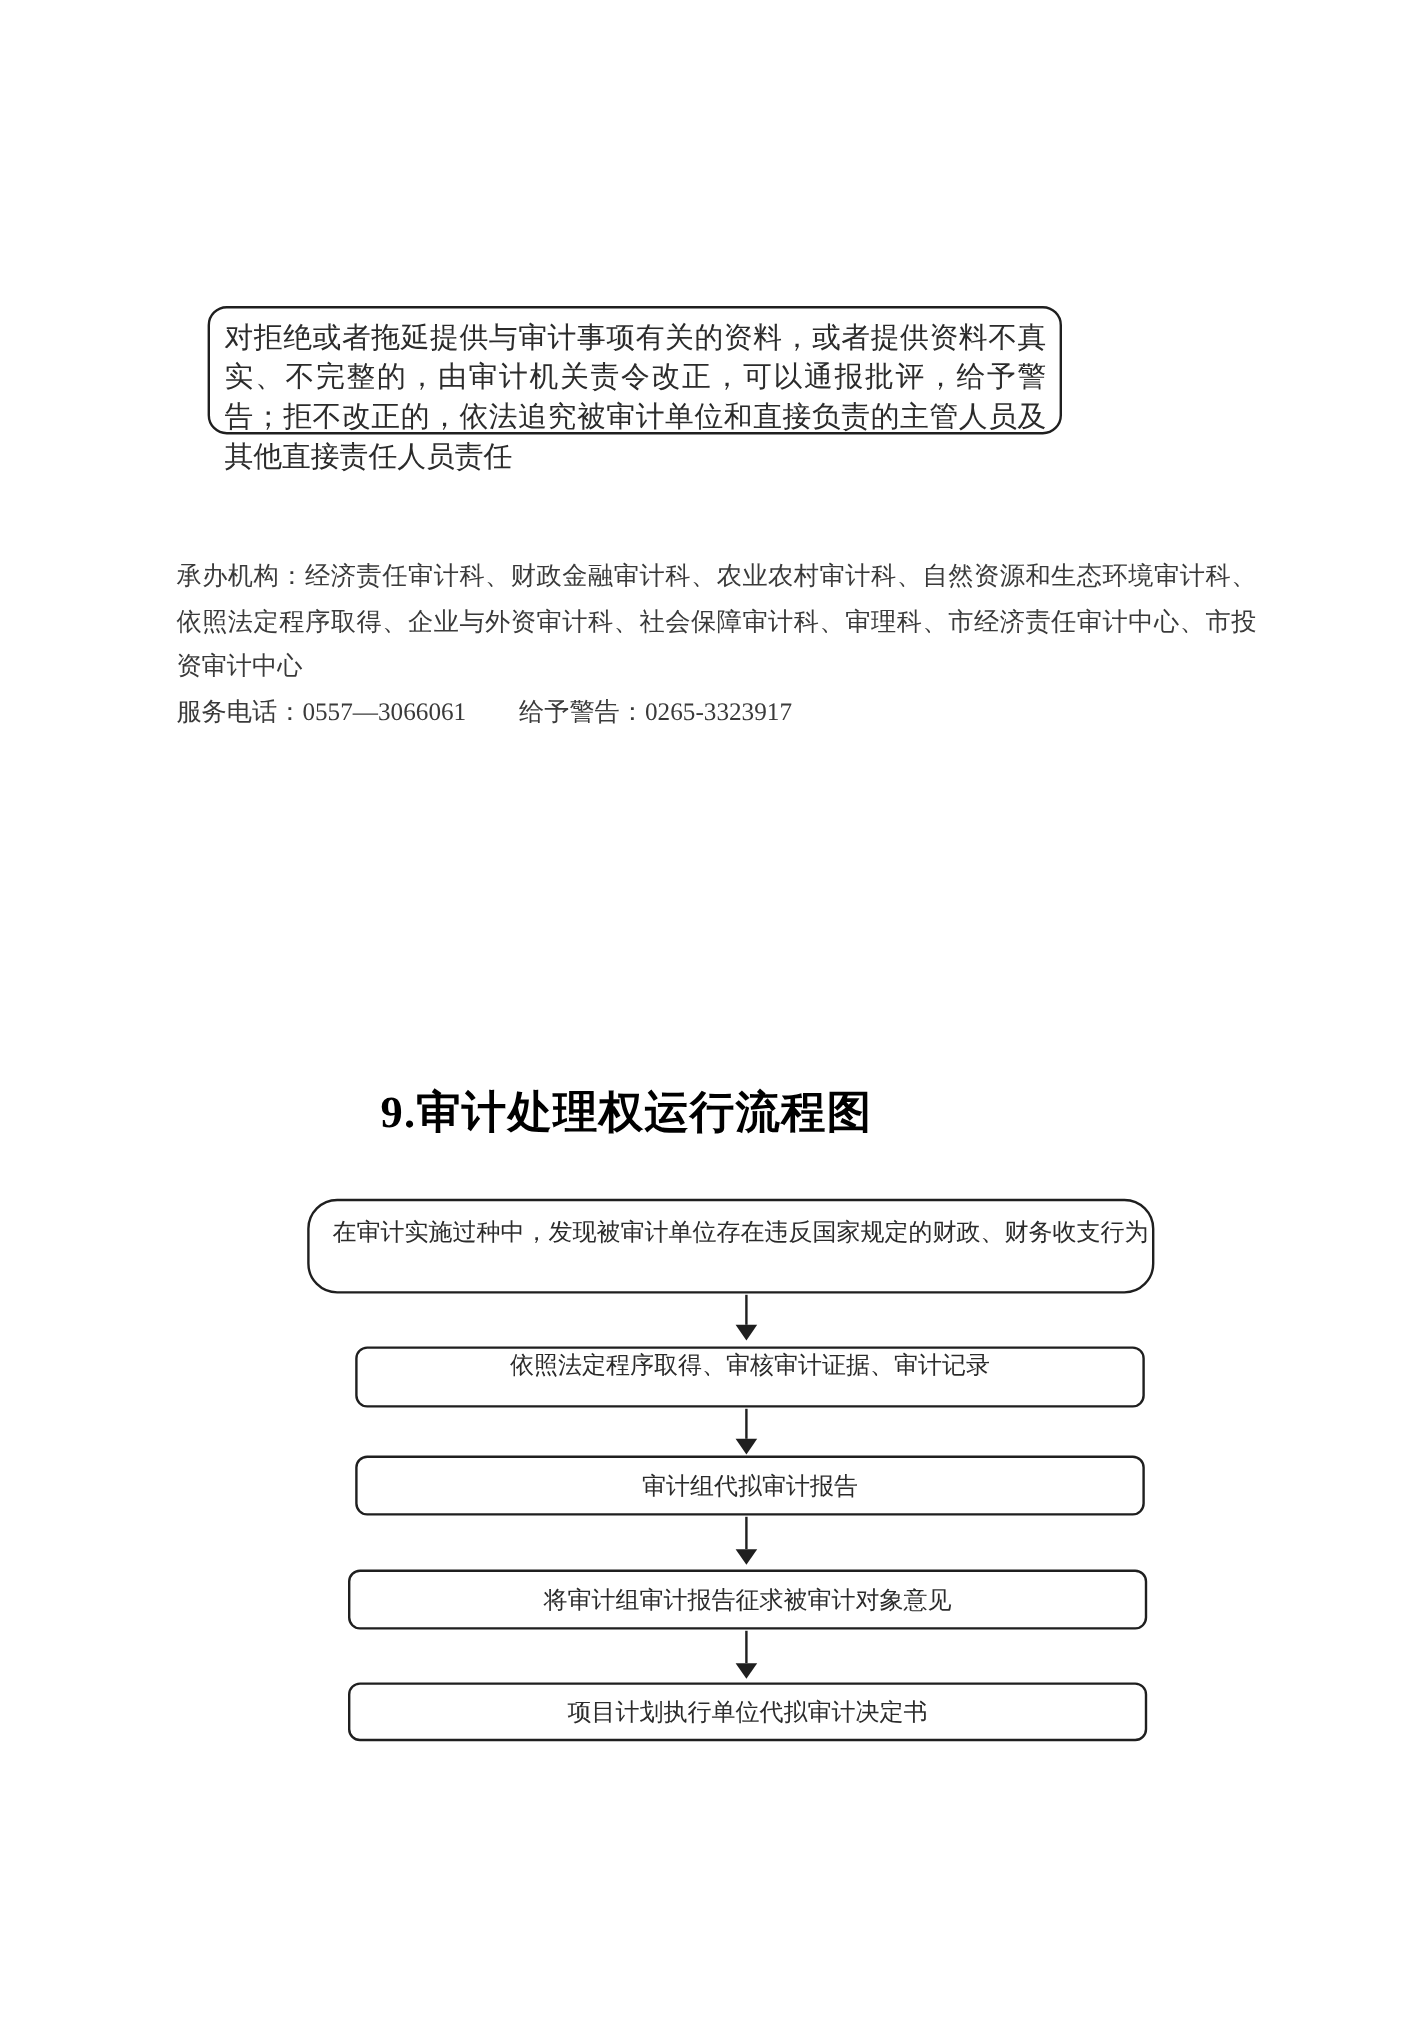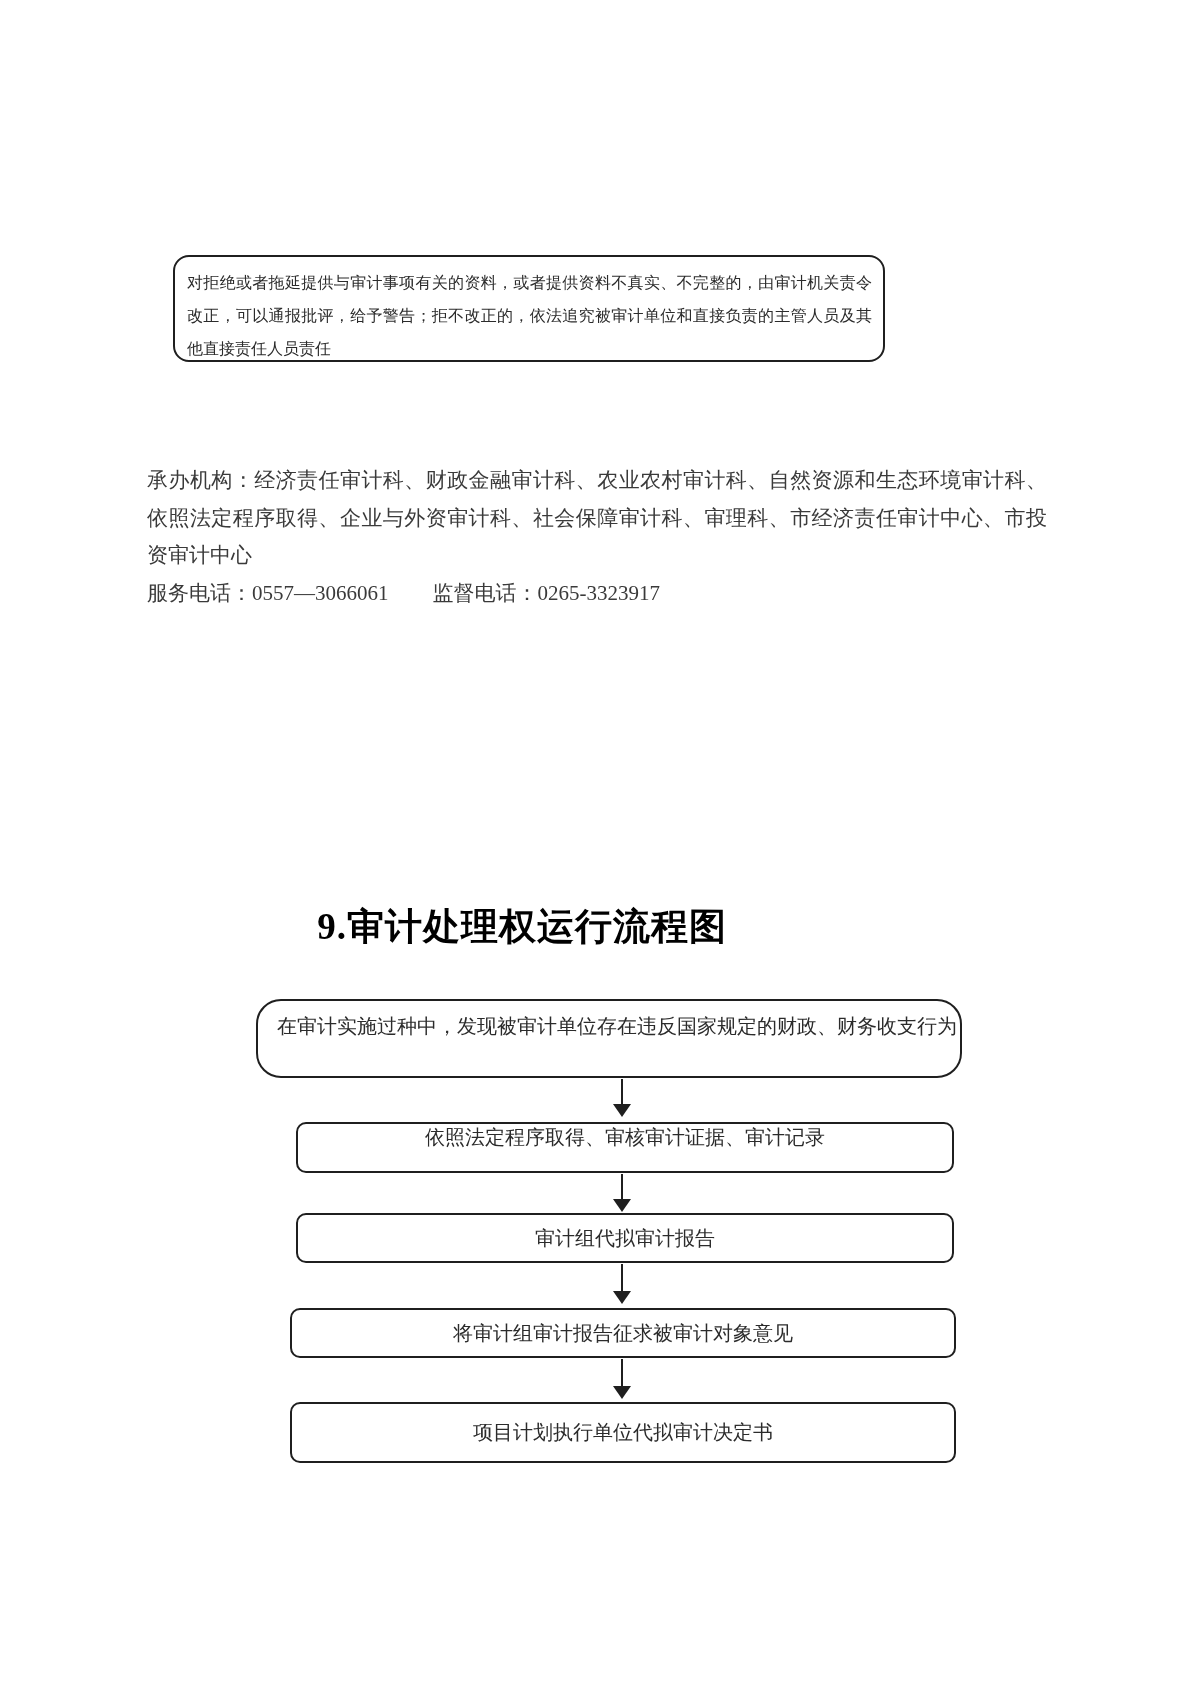--- a/index.html
+++ b/index.html
@@ -11,21 +11,21 @@
     color:#2f2f2f;
     overflow:hidden;
   }
   .notice-box{
     position:absolute;left:173px;top:255px;width:712px;height:107px;
     box-sizing:border-box;
     border:2px solid #1f1f1f;border-radius:16px;
     padding:9px 11px 0 12px;
   }
   .notice-box p{
-    margin:0;font-size:16px;line-height:33px;color:#2b2b2b;
+    margin:0;font-size:24px;line-height:33px;color:#2b2b2b;
     text-align:justify;
   }
   .agency-par{
     position:absolute;left:147px;top:462px;width:900px;
     margin:0;font-size:21px;line-height:37.5px;color:#3a3a3a;
     text-align:justify;
   }
   .phone-line{
     position:absolute;left:147px;top:578px;width:900px;
     margin:0;font-size:21px;line-height:30px;color:#3a3a3a;
@@ -43,21 +43,21 @@
     border:2px solid #1f1f1f;background:#ffffff;
     font-size:20px;color:#2b2b2b;
     display:flex;justify-content:center;
   }
   .flow-box span{display:block;}
   .box1{left:256px;top:999px;width:706px;height:79px;border-radius:25px;
         align-items:flex-start;padding-top:12px;padding-left:16px;}
   .box2{left:296px;top:1122px;width:658px;height:51px;border-radius:10px;align-items:flex-start;}
   .box3{left:296px;top:1213px;width:658px;height:50px;border-radius:10px;align-items:center;}
   .box4{left:290px;top:1308px;width:666px;height:50px;border-radius:10px;align-items:center;}
-  .box5{left:290px;top:1402px;width:666px;height:61px;border-radius:10px;align-items:center;}
+  .box5{left:290px;top:1402px;width:666px;height:49px;border-radius:10px;align-items:center;}
   .arrow{
     position:absolute;left:613px;width:18px;
     display:flex;flex-direction:column;align-items:center;
   }
   .arrow .shaft{width:2px;background:#1f1f1f;flex:1;}
   .arrow .head{
     width:0;height:0;
     border-left:9px solid transparent;
     border-right:9px solid transparent;
     border-top:13px solid #1f1f1f;
@@ -71,21 +71,21 @@
 <body>
 
 <div class="page">
 
   <div class="notice-box">
     <p>对拒绝或者拖延提供与审计事项有关的资料，或者提供资料不真实、不完整的，由审计机关责令改正，可以通报批评，给予警告；拒不改正的，依法追究被审计单位和直接负责的主管人员及其他直接责任人员责任</p>
   </div>
 
   <p class="agency-par">承办机构：经济责任审计科、财政金融审计科、农业农村审计科、自然资源和生态环境审计科、依照法定程序取得、企业与外资审计科、社会保障审计科、审理科、市经济责任审计中心、市投资审计中心</p>
 
-  <p class="phone-line"><span>服务电话：</span><span>0557—3066061</span><span class="gap"></span><span>监督电话：</span><span>0265-3323917</span></p>
+  <p class="phone-line"><span>服务电话：</span><span>0557—3066061</span><span class="gap"></span><span>给予警告：</span><span>0265-3323917</span></p>
 
   <h1 class="chart-title">9.审计处理权运行流程图</h1>
 
   <div class="flow-box box1">
     <span>在审计实施过种中，发现被审计单位存在违反国家规定的财政、财务收支行为</span>
   </div>
 
   <div class="arrow a1">
     <div class="shaft"></div>
     <div class="head"></div>

